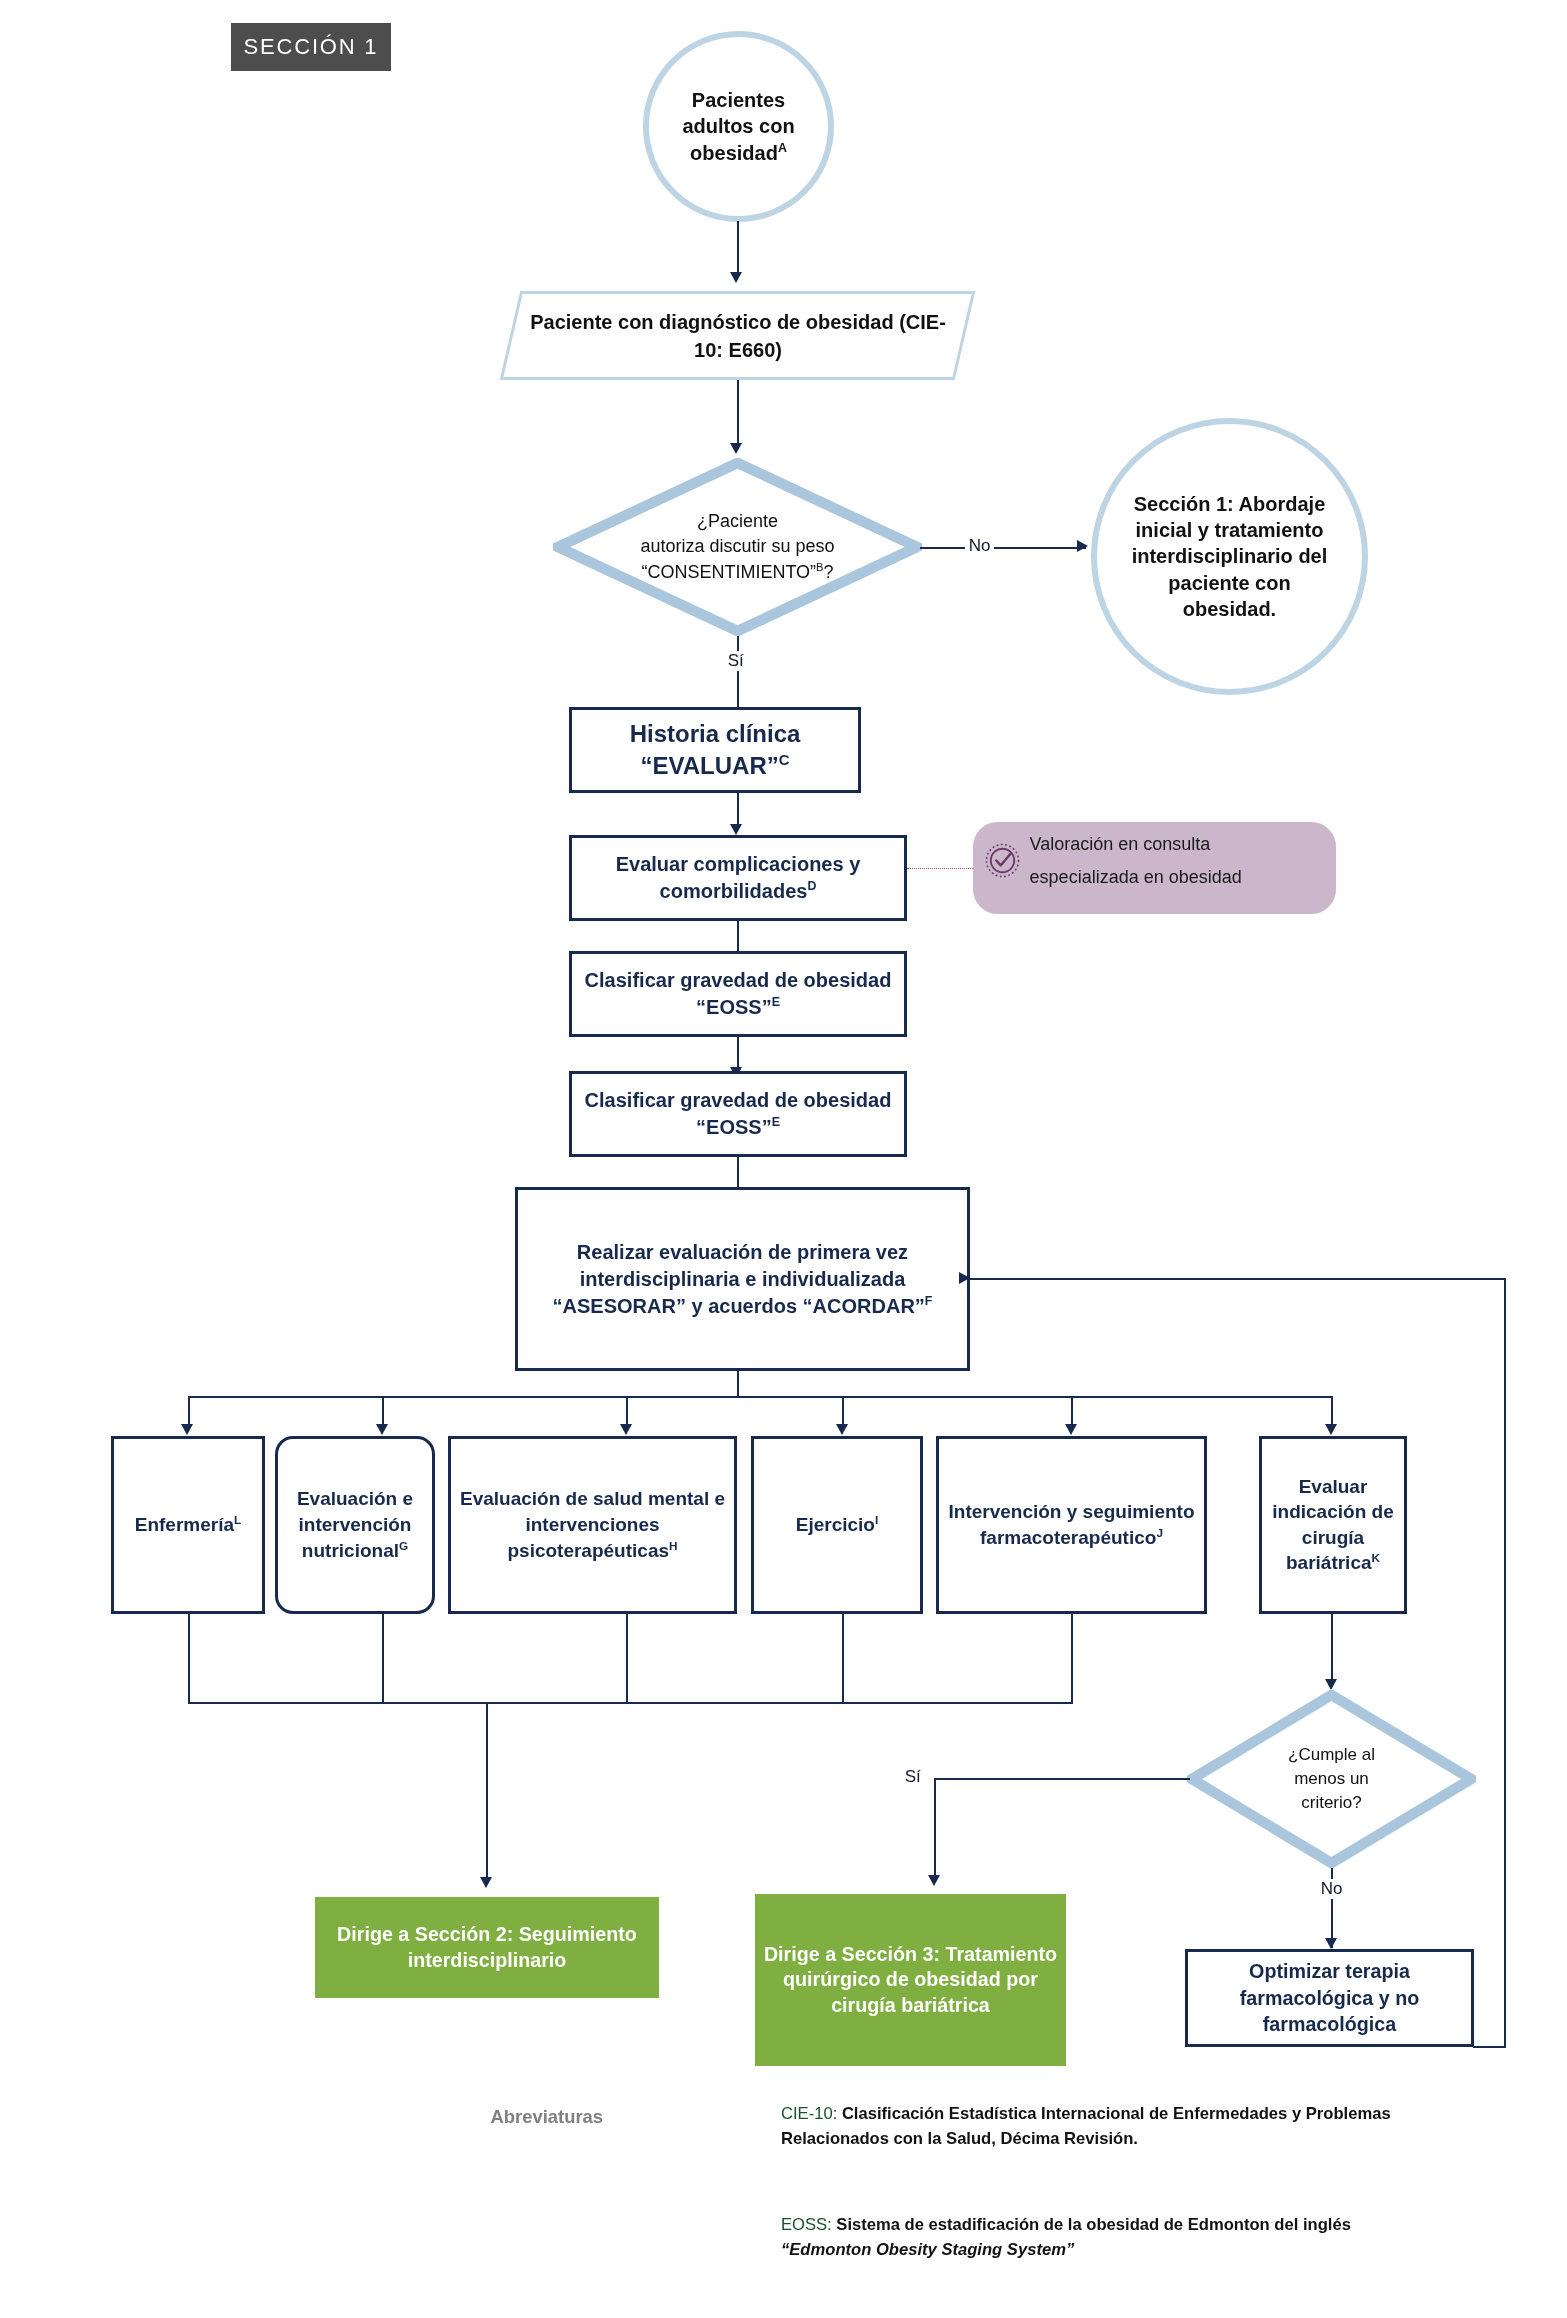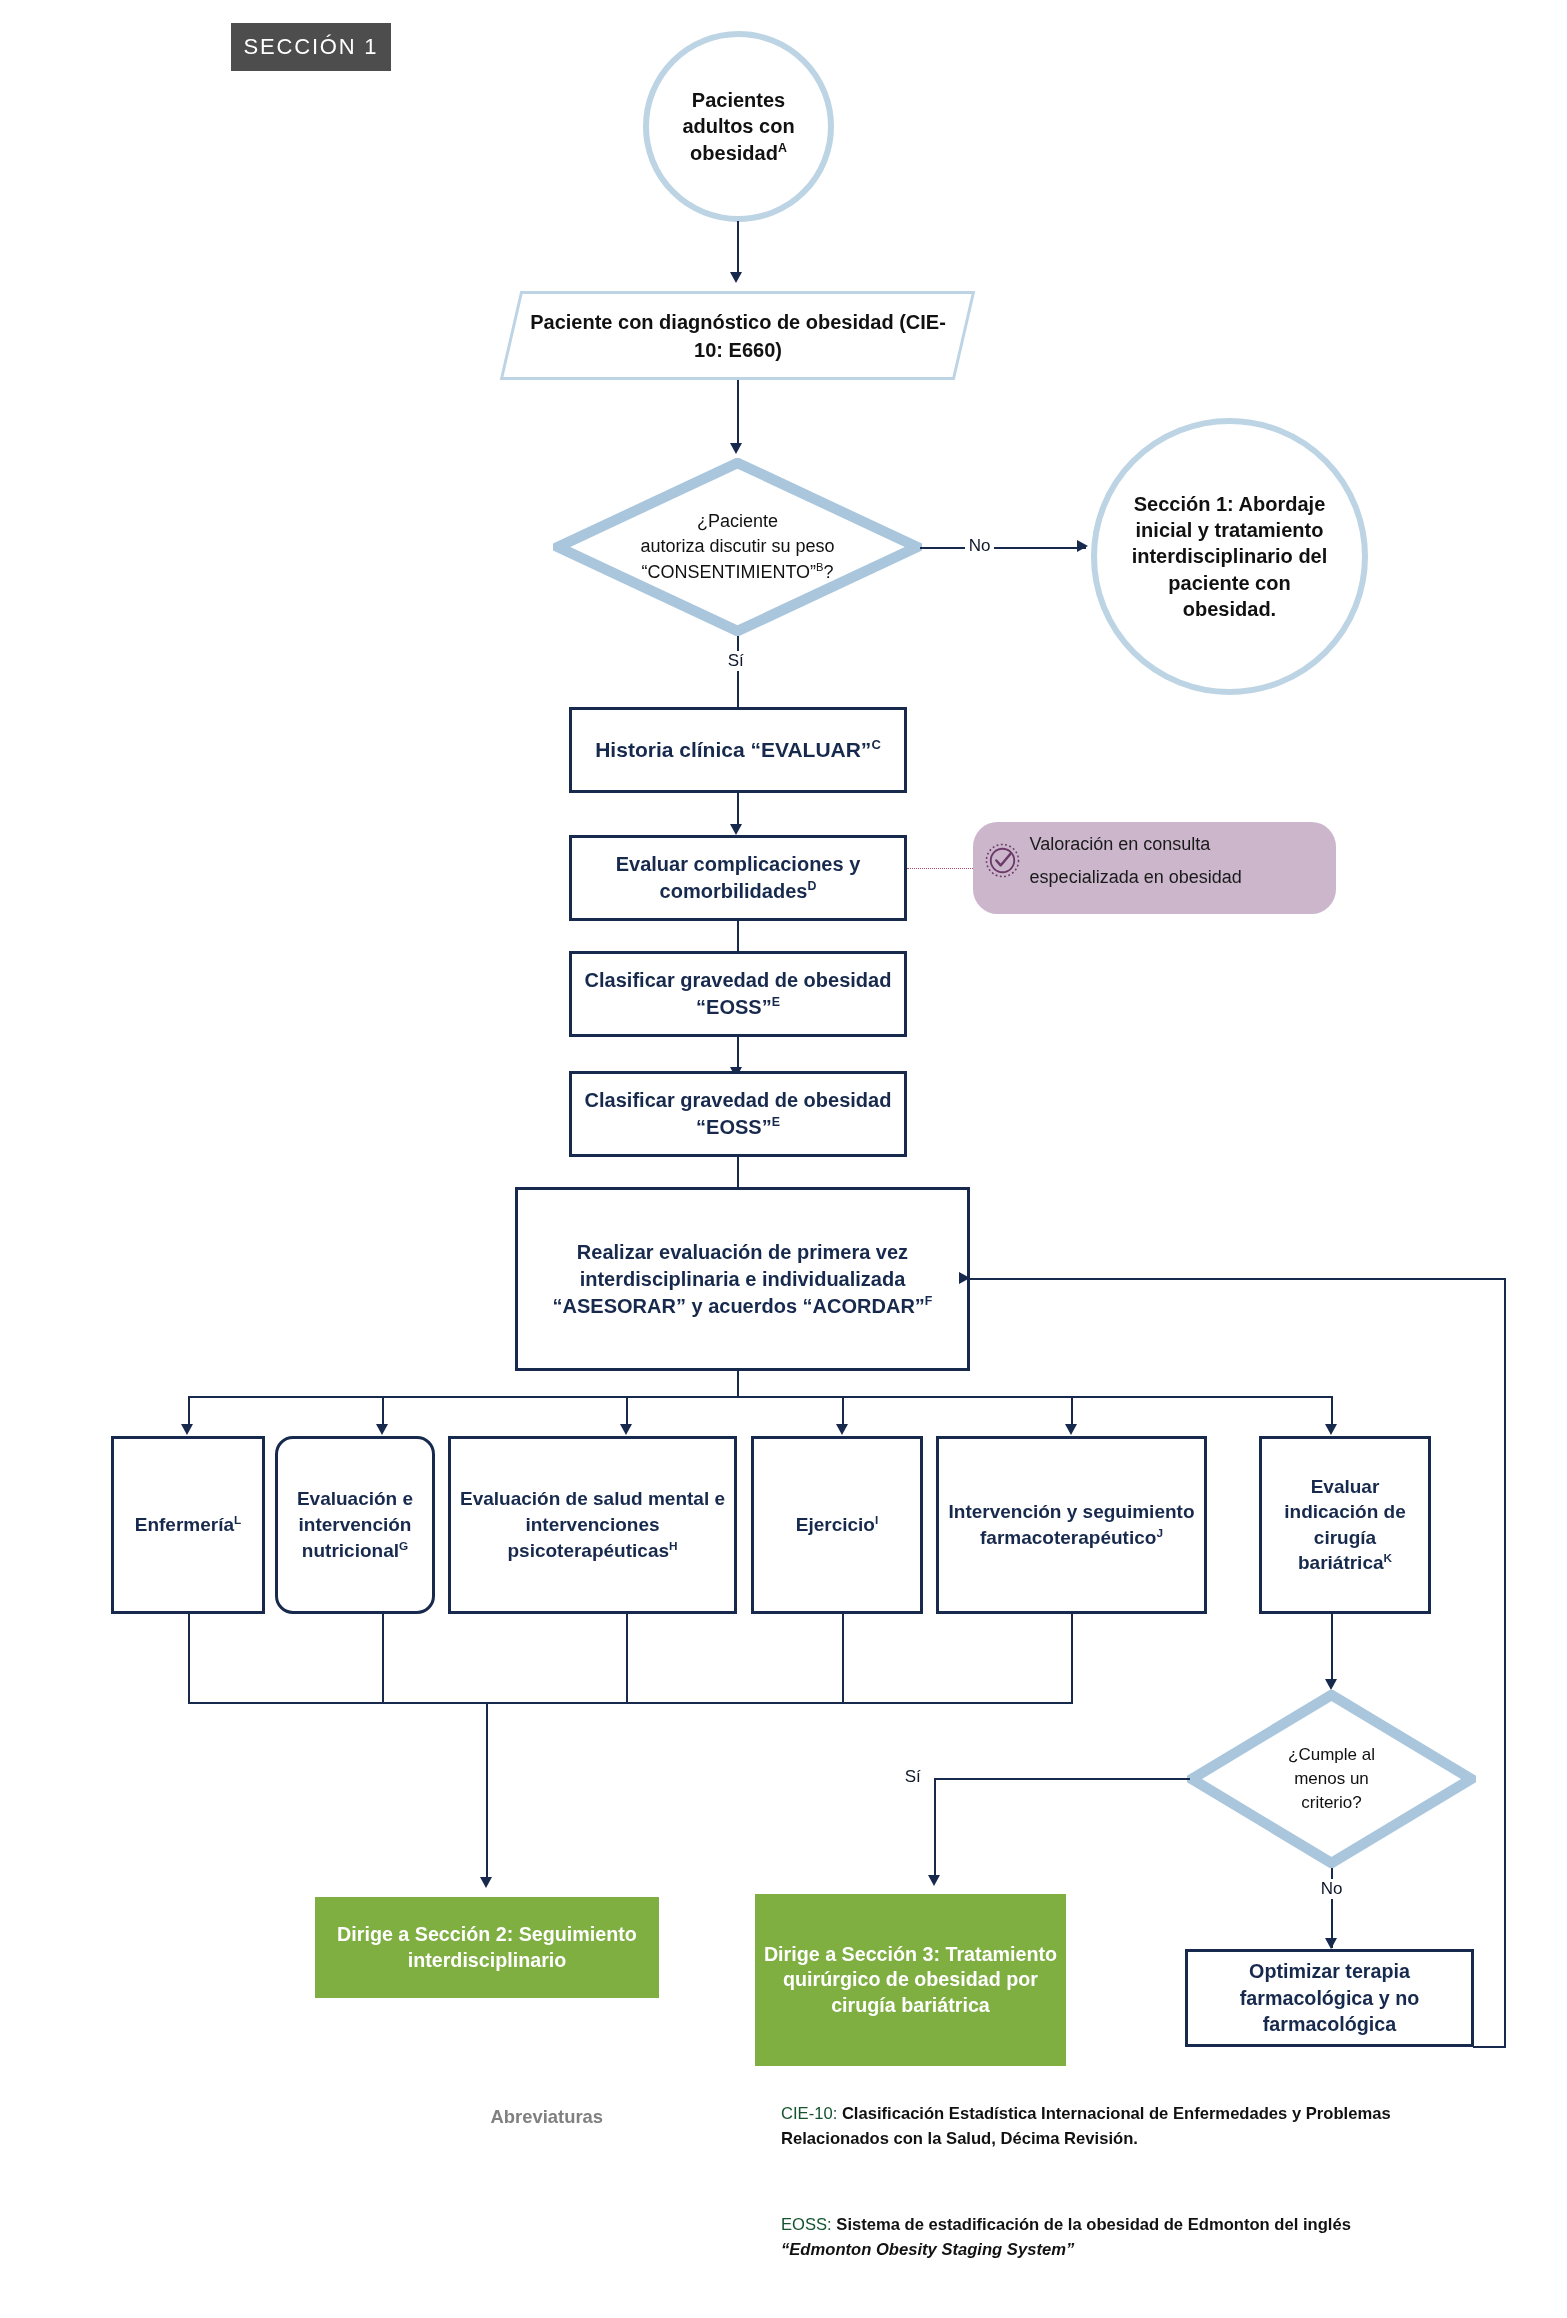--- a/index.html
+++ b/index.html
@@ -139,21 +139,21 @@
   <div class="abs arrow-right" style="left:1077px;top:540px;"></div>
 
   <div class="abs circle" style="left:1091px;top:418px;width:277px;height:277px;font-size:20px;">
     <div style="width:82%;">Sección 1: Abordaje inicial y tratamiento interdisciplinario del paciente con obesidad.</div>
   </div>
 
   <div class="abs vline" style="left:737px;top:636px;height:80px;"></div>
   <div class="abs edge-label" style="left:724px;top:651px;">Sí</div>
   <div class="abs arrow-down" style="left:730px;top:708px;"></div>
 
-  <div class="abs box" style="left:569px;top:707px;width:338px;height:86px;font-size:21px;">
+  <div class="abs box" style="left:569px;top:707px;width:292px;height:86px;font-size:24px;">
     <div><span>Historia clínica “EVALUAR”</span><sup style="font-size:0.62em;">C</sup></div>
   </div>
 
   <div class="abs vline" style="left:737px;top:793px;height:34px;"></div>
   <div class="abs arrow-down" style="left:730px;top:824px;"></div>
 
   <div class="abs box" style="left:569px;top:835px;width:338px;height:86px;font-size:20px;">
     <div><span>Evaluar complicaciones y comorbilidades</span><sup style="font-size:0.62em;">D</sup></div>
   </div>
 
@@ -230,21 +230,21 @@
   </div>
 
   <div class="abs box" style="left:751px;top:1436px;width:172px;height:178px;font-size:19px;">
     <div><span>Ejercicio</span><sup style="font-size:0.62em;">I</sup></div>
   </div>
 
   <div class="abs box" style="left:936px;top:1436px;width:271px;height:178px;font-size:19px;">
     <div><span>Intervención y seguimiento farmacoterapéutico</span><sup style="font-size:0.62em;">J</sup></div>
   </div>
 
-  <div class="abs box" style="left:1259px;top:1436px;width:172px;height:178px;font-size:19px;">
+  <div class="abs box" style="left:1259px;top:1436px;width:148px;height:178px;font-size:19px;">
     <div><span>Evaluar indicación de cirugía bariátrica</span><sup style="font-size:0.62em;">K</sup></div>
   </div>
 
   <div class="abs vline" style="left:188px;top:1614px;height:89px;"></div>
   <div class="abs vline" style="left:382px;top:1614px;height:89px;"></div>
   <div class="abs vline" style="left:626px;top:1614px;height:89px;"></div>
   <div class="abs vline" style="left:842px;top:1614px;height:89px;"></div>
   <div class="abs vline" style="left:1071px;top:1614px;height:89px;"></div>
   <div class="abs hline" style="left:188px;top:1702px;width:885px;"></div>
 

